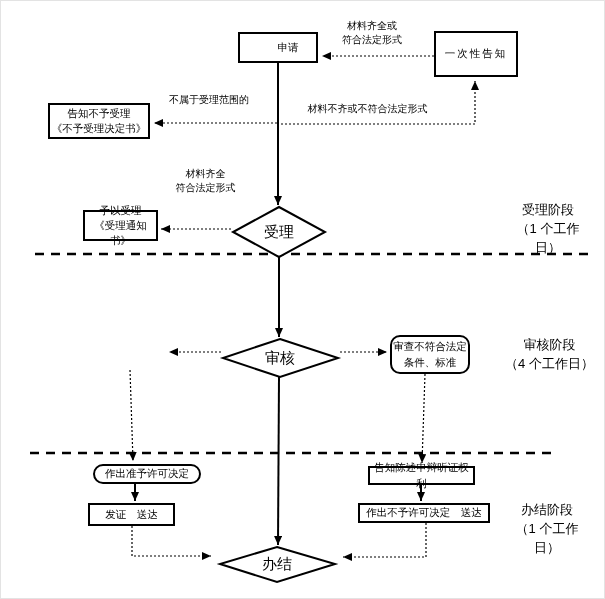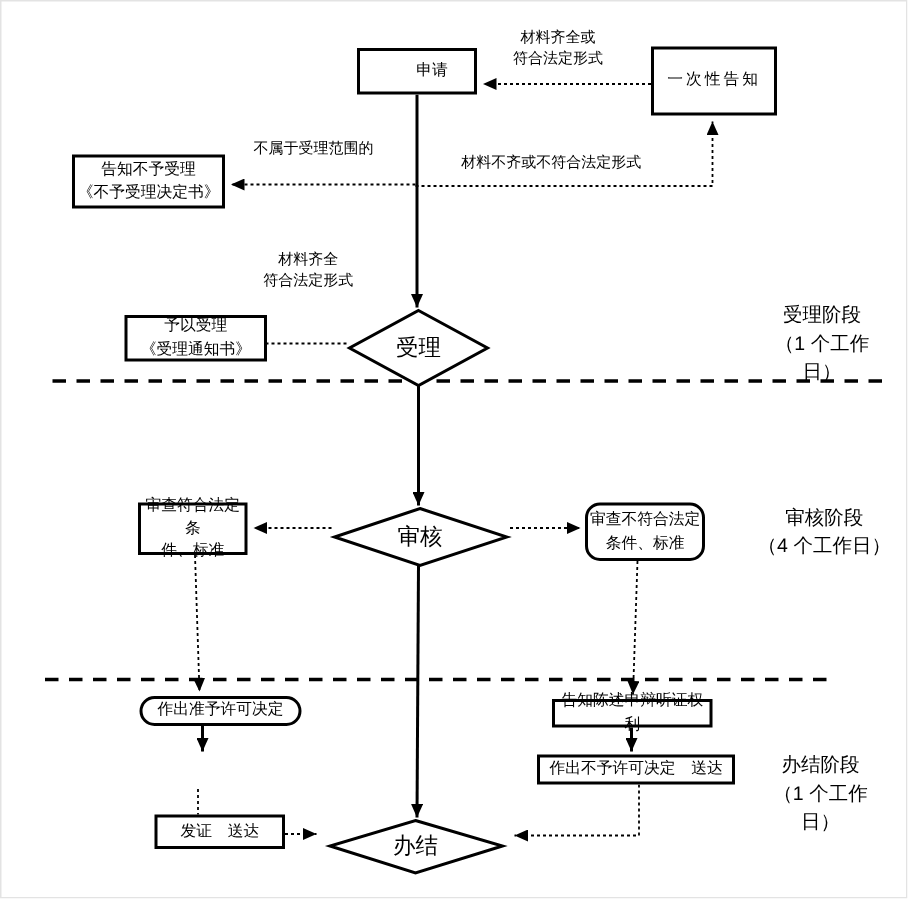--- a/index.html
+++ b/index.html
@@ -85,28 +85,26 @@
     <line class="dotted" x1="130" y1="370" x2="133" y2="461" marker-end="url(#arr)"></line>
     <line class="dotted" x1="425" y1="374" x2="422" y2="463" marker-end="url(#arr)"></line>
     <polyline class="dotted" points="132,526 132,556 211,556" marker-end="url(#arr)"></polyline>
     <polyline class="dotted" points="426,523 426,557 343,557" marker-end="url(#arr)"></polyline>
   </svg>
 
   <div class="box" style="left:238px;top:32px;width:80px;height:31px;padding-left:20px;">申请</div>
   <div class="box" style="left:434px;top:31px;width:84px;height:46px;letter-spacing:2px;">一次性告知</div>
   <div class="box" style="left:48px;top:103px;width:102px;height:36px;">告知不予受理
 《不予受理决定书》</div>
-  <div class="box" style="left:83px;top:210px;width:95px;height:31px;">予以受理
+  <div class="box" style="left:83px;top:210px;width:75px;height:31px;">予以受理
 《受理通知书》</div>
-  <div class="box" style="left:92px;top:335px;width:73px;height:35px;">审查符合法定条
-件、标准</div>
   <div class="box" style="left:390px;top:335px;width:80px;height:39px;border-radius:10px;">审查不符合法定
 条件、标准</div>
   <div class="box" style="left:93px;top:464px;width:108px;height:20px;border-radius:10px;">作出准予许可决定</div>
-  <div class="box" style="left:103px;top:503px;width:87px;height:23px;margin-top:40px;">发证　送达</div>
+  <div class="box" style="left:88px;top:503px;width:87px;height:23px;">发证　送达</div>
   <div class="box" style="left:368px;top:466px;width:107px;height:19px;">告知陈述申辩听证权利</div>
   <div class="box" style="left:358px;top:503px;width:132px;height:20px;text-align:right;">作出不予许可决定　送达</div>
 
   <div class="dlabel" style="left:279px;top:232px;">受理</div>
   <div class="dlabel" style="left:280px;top:358px;">审核</div>
   <div class="dlabel" style="left:277px;top:564px;">办结</div>
 
   <div class="elabel" style="left:322px;top:19px;width:100px;">材料齐全或
 符合法定形式</div>
   <div class="elabel" style="left:166px;top:93px;width:86px;">不属于受理范围的</div>

